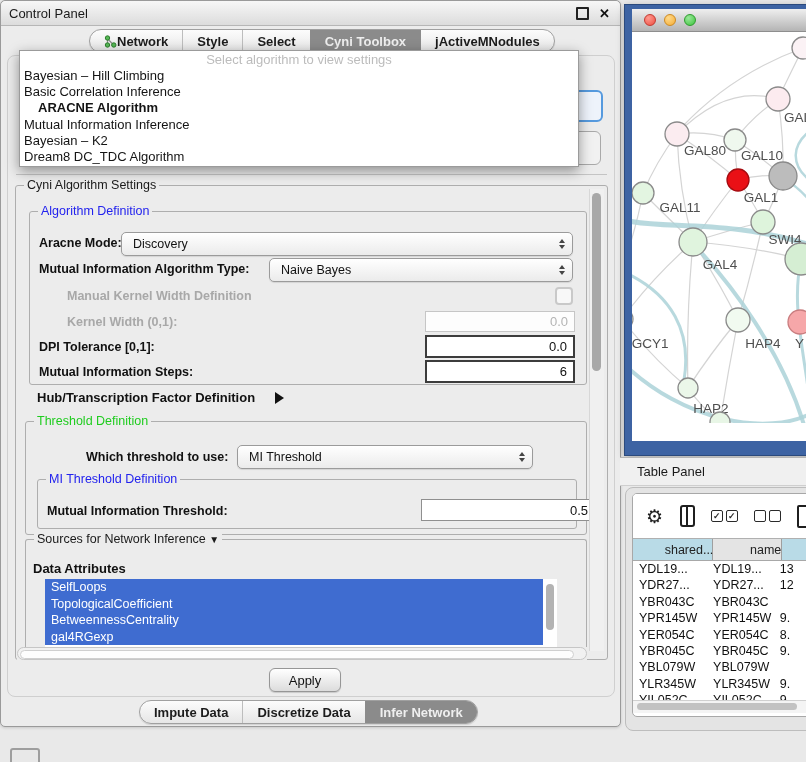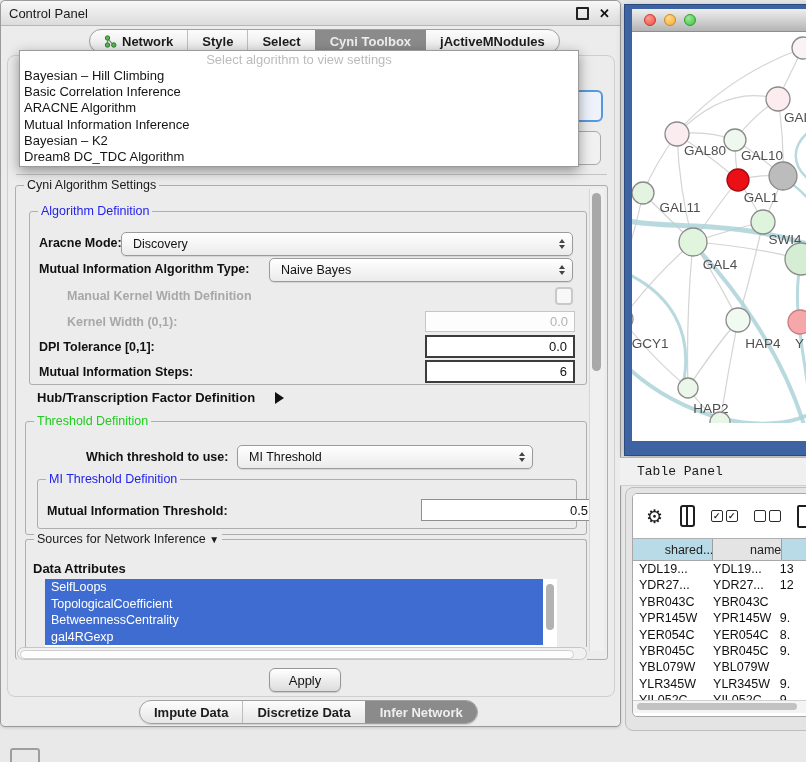--- a/index.html
+++ b/index.html
@@ -12,39 +12,39 @@
     border-bottom:1px solid #b6b6b6;border-radius:5px 5px 0 0;}
   .titlebar .title{position:absolute;left:8px;top:5px;font-size:13px;color:#1a1a1a;}
   .winbtns{position:absolute;right:10px;top:6px;display:flex;gap:10px;align-items:center;}
   .restore-sq{width:9px;height:9px;border:2px solid #222;border-radius:1px;}
   .close-x{font-size:13px;font-weight:bold;color:#111;line-height:12px;}
   
   .inner-panel{position:absolute;left:6px;top:54px;width:606px;height:640px;border:1px solid #cfcfcf;border-radius:8px;}
   
   .segbar{position:absolute;display:inline-flex;align-items:stretch;height:22px;border:1px solid #a0a0a0;
     border-radius:12px;overflow:hidden;background:linear-gradient(#fcfcfc,#e6e6e6);box-shadow:0 1px 1px rgba(0,0,0,.12);}
-  .seg{display:flex;align-items:center;gap:5px;padding:0 14px;font-size:13px;font-weight:bold;color:#1c1c1c;
+  .seg{display:flex;align-items:center;padding:0 14px;font-size:13px;font-weight:bold;color:#1c1c1c;
     border-left:1px solid #bdbdbd;white-space:nowrap;}
   .seg:first-child{border-left:none;}
   .seg.selected{background:#8b8b8b;color:#efefef;border-left-color:#8b8b8b;}
   .seg.selected + .seg{border-left-color:#8b8b8b;}
   #top-tabs{left:88px;top:28px;}
   #bottom-tabs{left:138px;top:699px;}
   
   .frag-combo-focus{position:absolute;left:552px;top:89px;width:46px;height:28px;border:2px solid #569ade;
     border-radius:6px;background:#eef3fb;}
   .frag-combo2{position:absolute;left:552px;top:130px;width:46px;height:32px;border:1px solid #a9a9a9;
     border-radius:6px;background:#f1f1f1;}
   .frag-line{position:absolute;left:15px;top:173px;width:591px;height:0;border-top:1px solid #c4c4c4;}
   
   #algo-popup{position:absolute;left:18px;top:49px;width:558px;height:115px;background:#fff;
     border:1px solid #9b9b9b;box-shadow:0 4px 12px rgba(0,0,0,.4);z-index:30;}
   #algo-popup .placeholder{display:block;text-align:center;color:#bcbcbc;font-size:13px;height:17px;line-height:17px;}
   .popup-item{font-size:13px;color:#141414;height:16.2px;line-height:16.2px;padding-left:4px;white-space:nowrap;}
-  .popup-item.bold{font-weight:normal;}
+  .popup-item.bold{font-weight:bold;margin-left:14px;}
   
   .group{position:absolute;border:1px solid #aeaeae;border-radius:3px;}
   .group > .legend{position:absolute;top:-8px;left:8px;background:#ececec;padding:0 3px;font-size:12.5px;color:#1a1a1a;white-space:nowrap;}
   .legend.blue{color:#2222ee;}
   .legend.green{color:#1ecc1e;}
   .group.openbottom{border-bottom:none;border-bottom-left-radius:0;border-bottom-right-radius:0;}
   
   .lbl{position:absolute;font-size:12.5px;font-weight:bold;color:#111;white-space:nowrap;}
   .lbl.disabled{color:#a8a8a8;margin-left:28px;}
   .field{position:absolute;box-sizing:border-box;background:#fff;border:1px solid #8f8f8f;
@@ -82,21 +82,21 @@
     box-shadow:0 0 0 1px #2b4a7d,0 2px 8px rgba(0,0,0,.35);background:#fff;}
   #net-titlebar{height:22px;background:linear-gradient(#efefef,#b4b4b4);border-bottom:1px solid #8e8e8e;
     display:flex;align-items:center;gap:8px;padding-left:12px;}
   .light{width:12px;height:12px;border-radius:50%;}
   .light.red{background:radial-gradient(circle at 35% 30%,#ff9a90,#ee4f41);border:1px solid #c23a31;box-sizing:border-box;}
   .light.yellow{background:radial-gradient(circle at 35% 30%,#ffd98a,#f4ad35);border:1px solid #cd8a22;box-sizing:border-box;}
   .light.green{background:radial-gradient(circle at 35% 30%,#9be89b,#3cc43c);border:1px solid #2f9c2f;box-sizing:border-box;}
   #net-canvas{position:relative;width:100%;height:391px;background:#fff;overflow:hidden;}
   
   #tp-strip{position:absolute;left:620px;top:457px;width:186px;height:27px;background:#f0f0f0;
-    border-top:1px solid #b5b5b5;border-bottom:1px solid #cfcfcf;font-family:Liberation Mono, monospace;}
+    border-top:1px solid #b5b5b5;border-bottom:1px solid #cfcfcf;}
   #tp-strip .tp-title{position:absolute;left:17px;top:6px;font-size:13px;color:#1a1a1a;}
   #table-outer{position:absolute;left:625px;top:487px;width:185px;height:242px;background:#e4e4e4;
     border:1px solid #bdbdbd;border-radius:8px 0 0 8px;}
   #table-window{position:absolute;left:632px;top:493px;width:178px;height:222px;background:#fff;
     border:1px solid #a8a8a8;border-radius:5px 0 0 5px;overflow:hidden;}
   #tbl-toolbar{position:absolute;left:0;top:0;right:0;height:44px;display:flex;align-items:center;gap:0;background:#fff;}
   .gear{font-size:19px;color:#1f1f1f;margin-left:13px;line-height:19px;}
   .split-icon{width:16px;height:18px;border:2px solid #1f1f1f;border-radius:3px;margin-left:17px;position:relative;}
   .split-icon:after{content:"";position:absolute;left:50%;top:0;bottom:0;width:2px;background:#1f1f1f;transform:translateX(-50%);}
   .chkpair{display:flex;gap:3px;margin-left:16px;}

